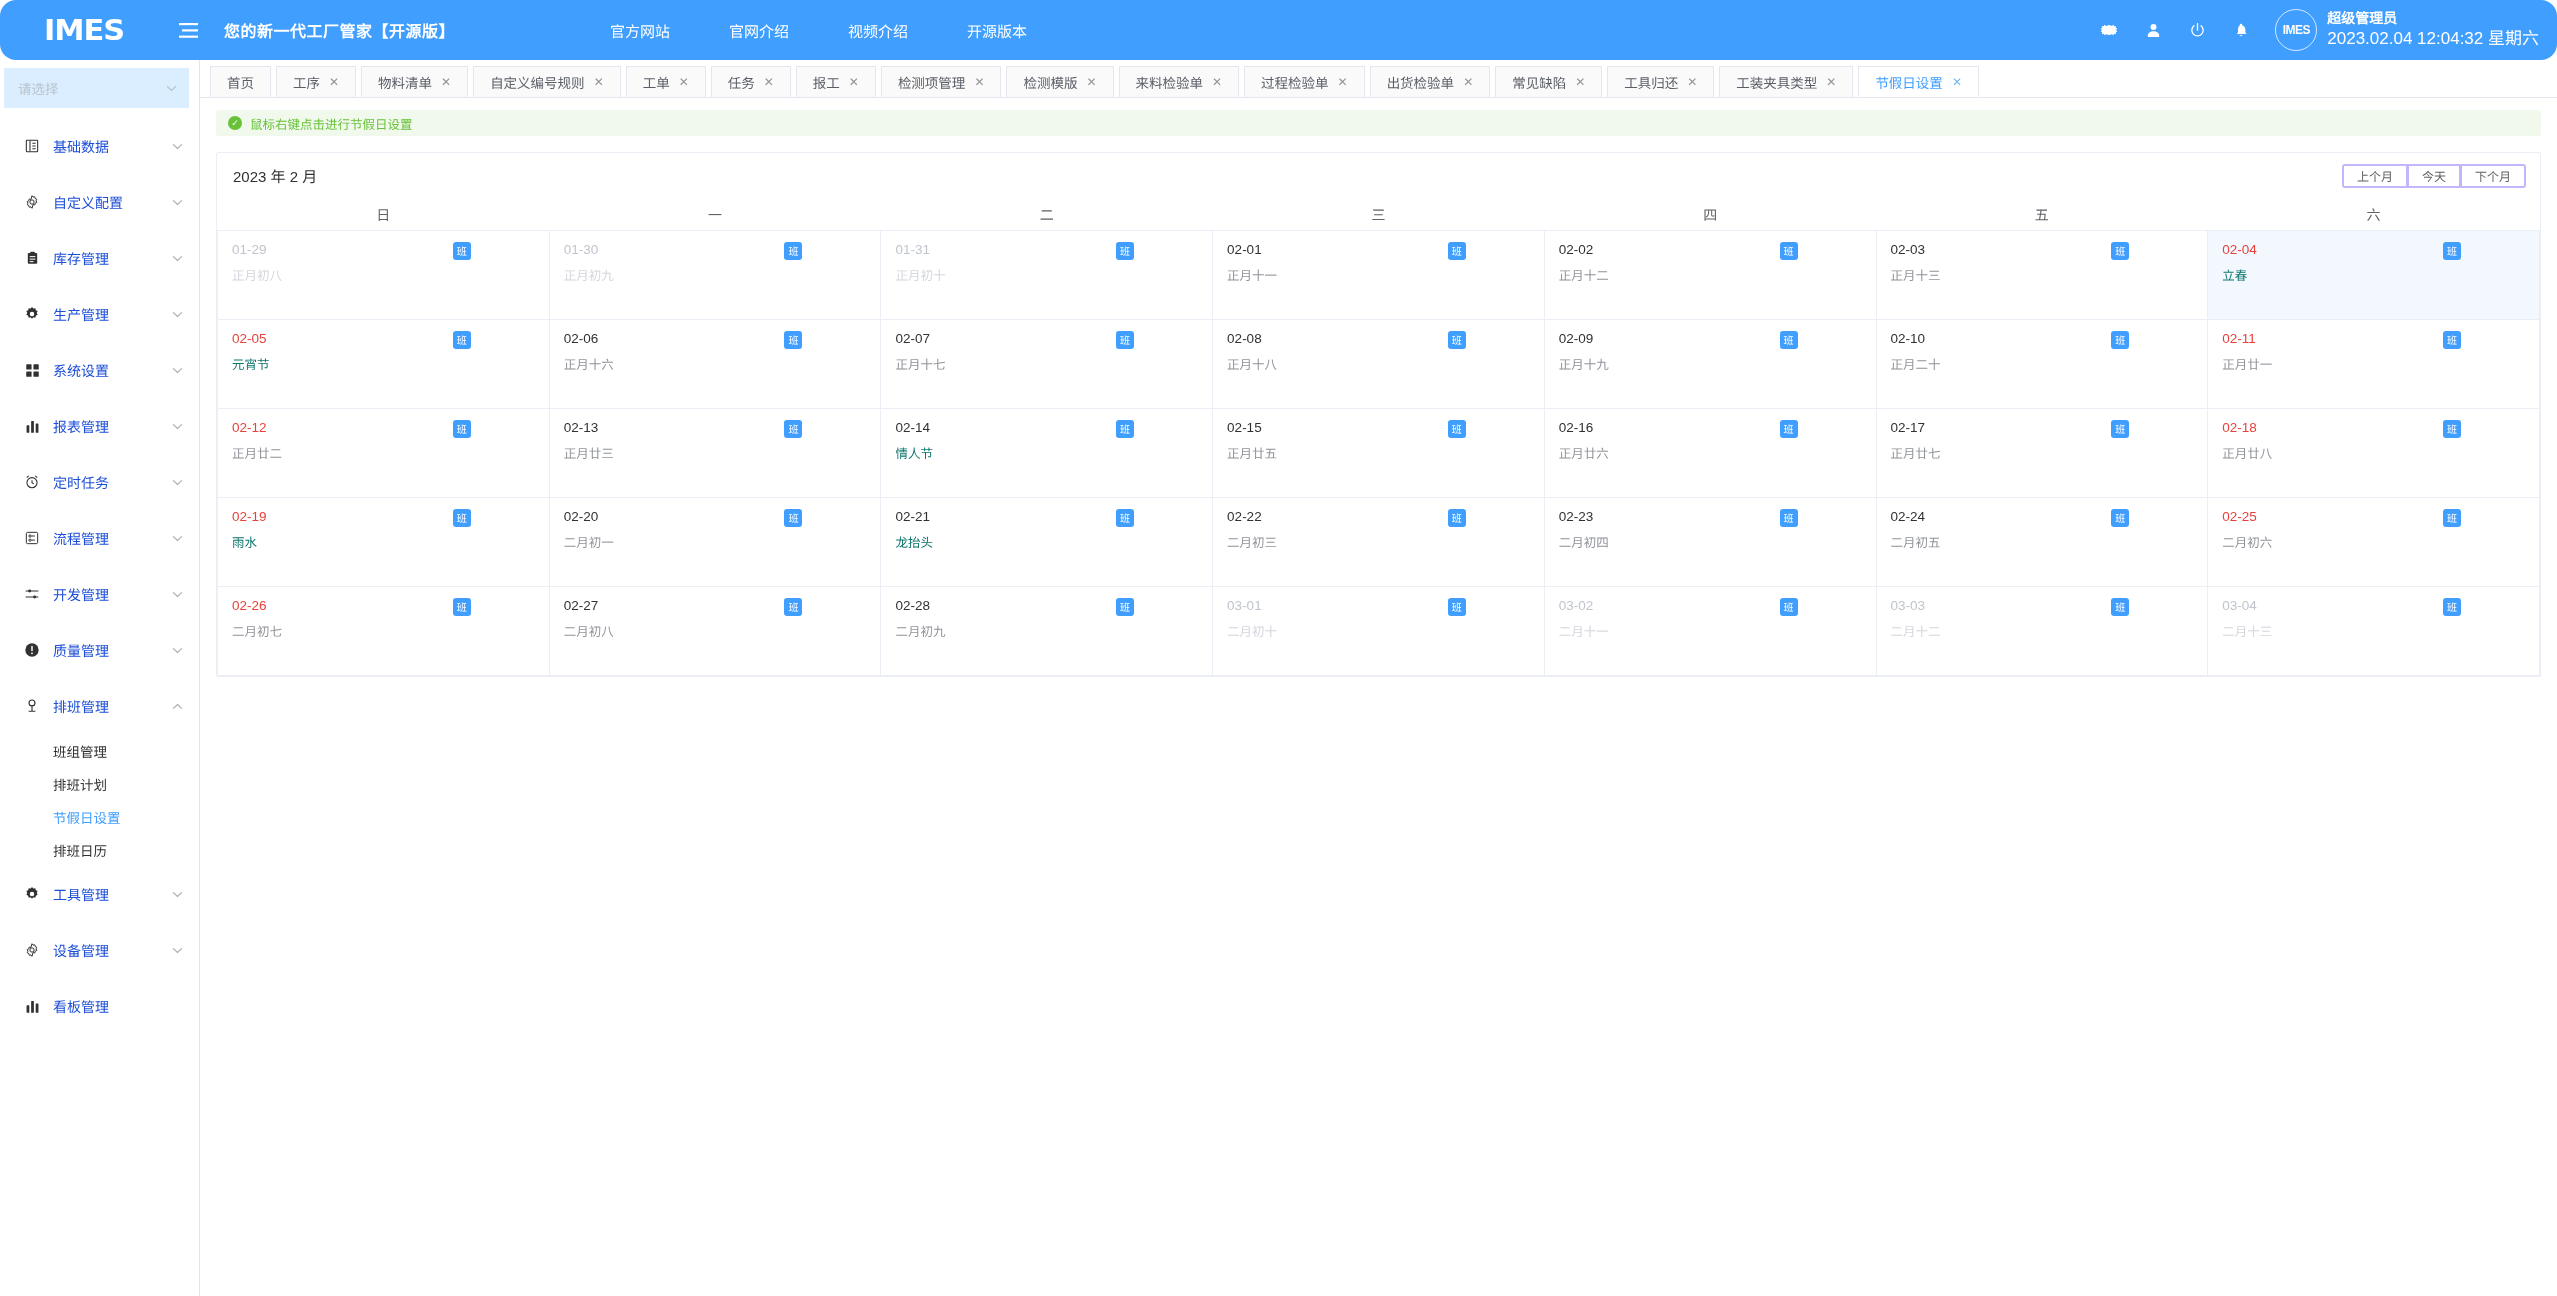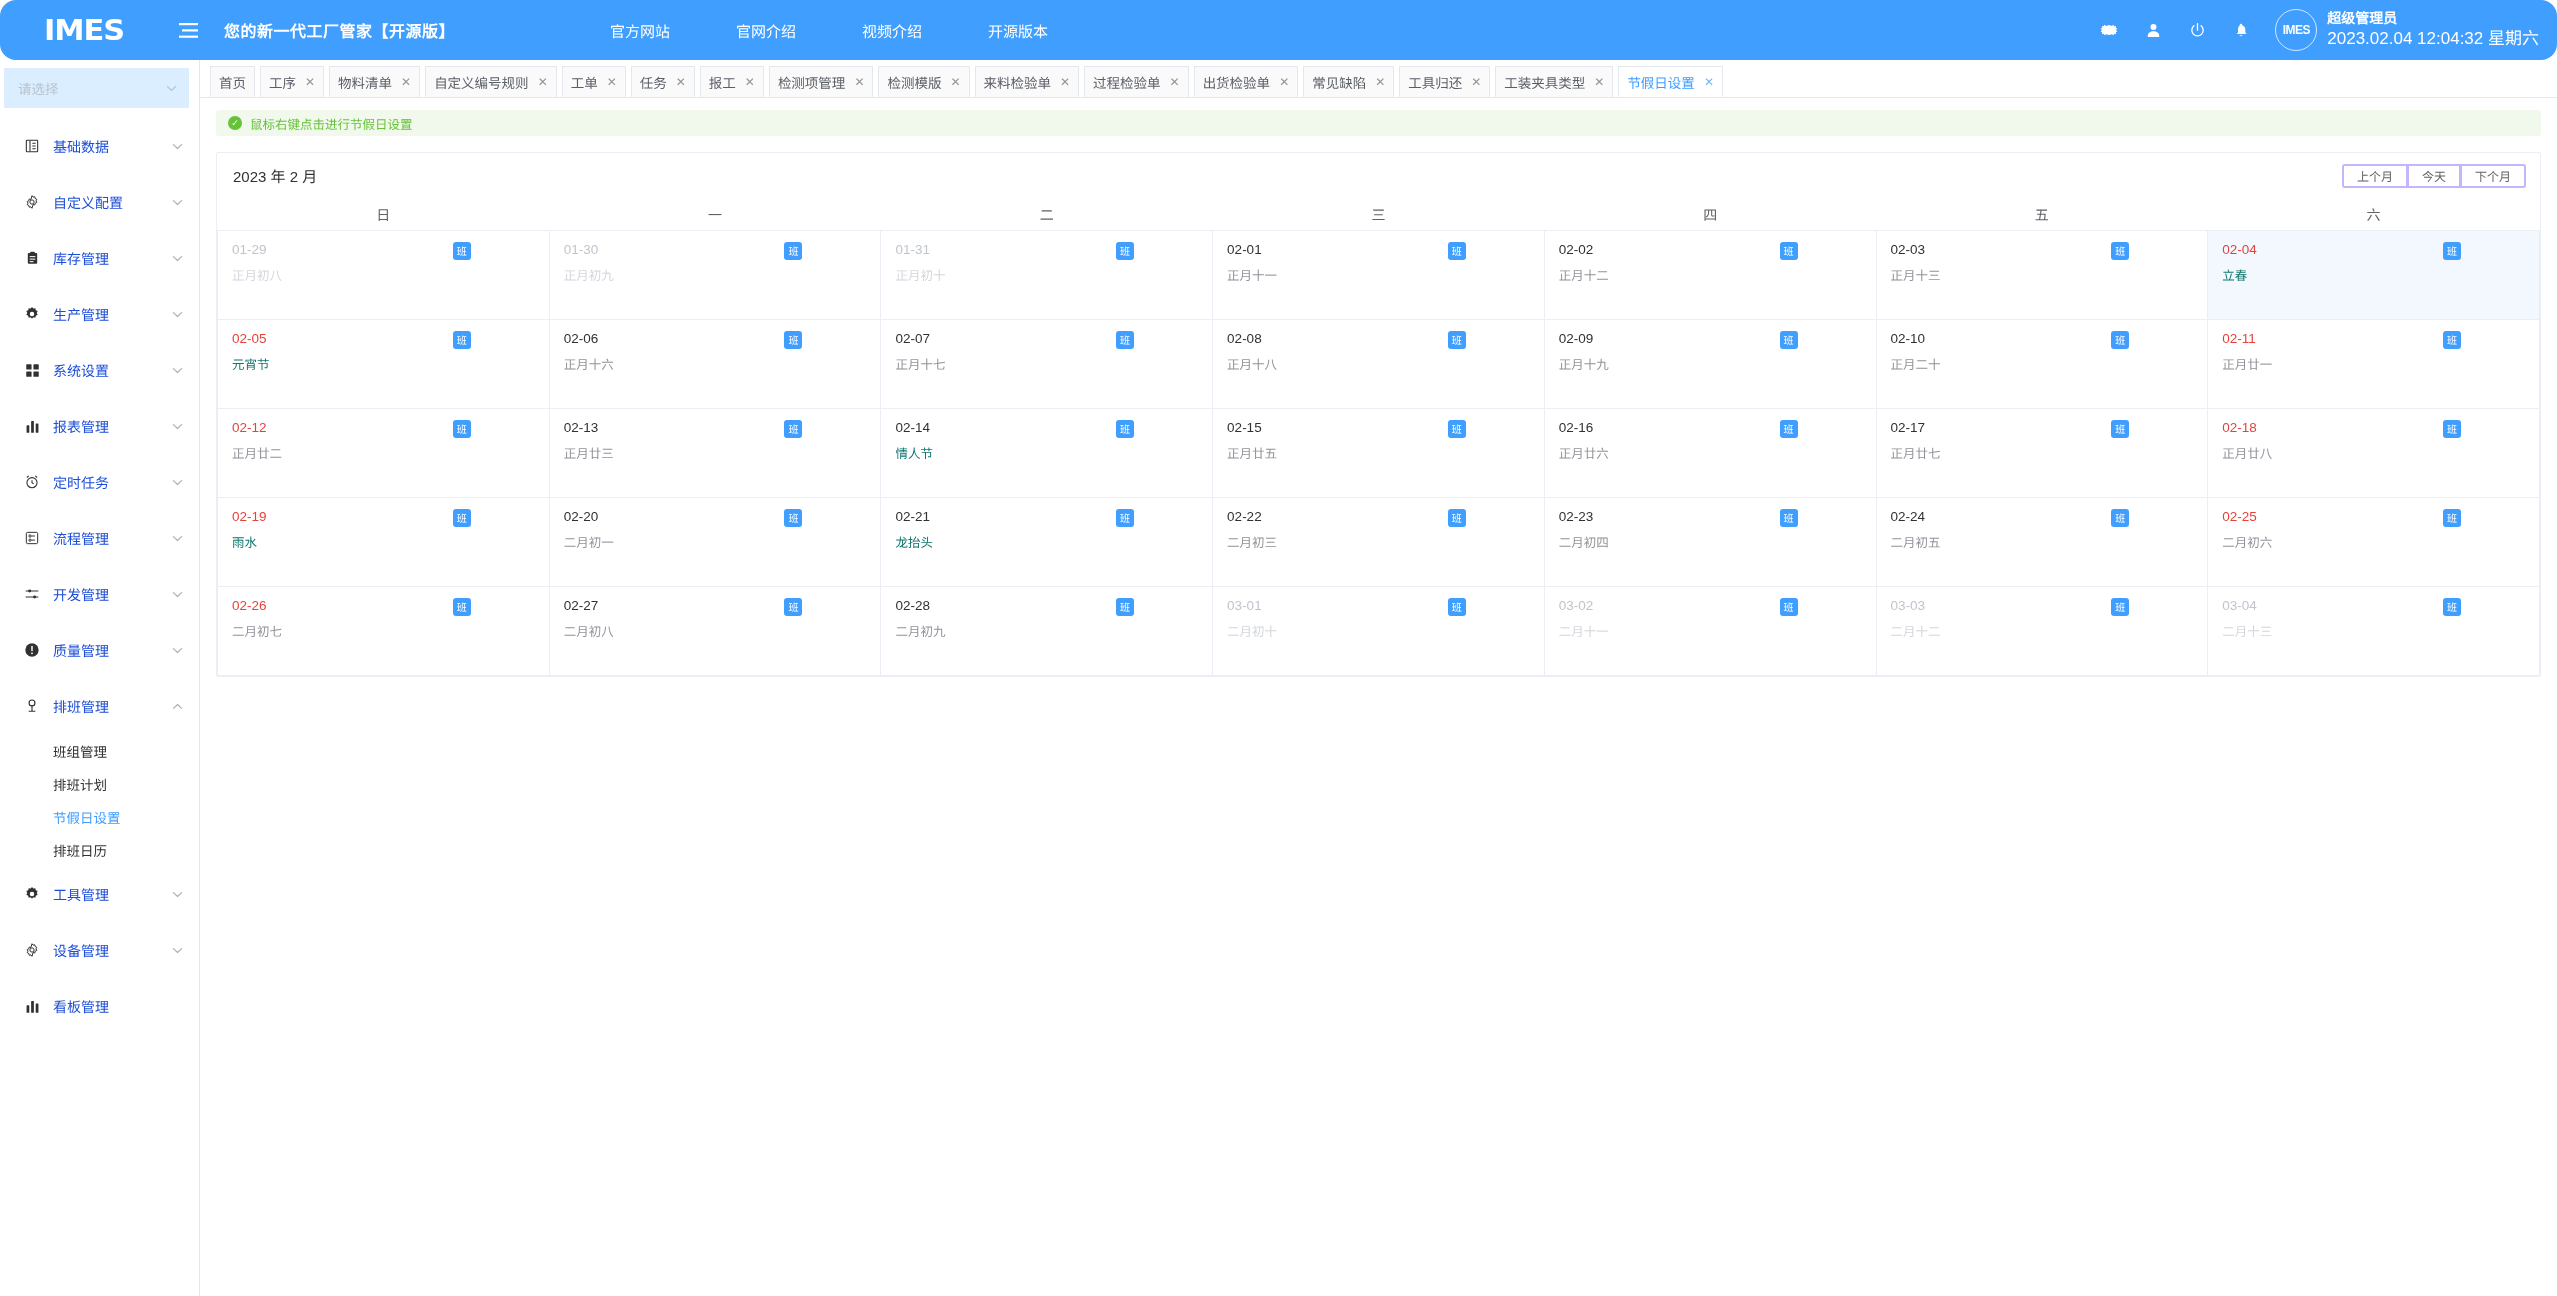--- a/index.html
+++ b/index.html
@@ -36,21 +36,21 @@
   }
   .hamburger {
     width: 40px; height: 60px; display:flex; align-items:center; justify-content:center;
     cursor: pointer;
   }
   .hamburger svg { display:block; }
   .slogan {
     font-size: 16px; margin-left: 16px; font-weight: 700;
     white-space: nowrap; letter-spacing: .5px;
   }
-  .topnav { display: flex; align-items: center; margin-left: 130px; gap: 16px; }
+  .topnav { display: flex; align-items: center; margin-left: 130px; gap: 9px; }
   .topnav a {
     color: #fff; font-size: 15px; text-decoration: none;
     padding: 0 25px; white-space: nowrap; cursor: pointer;
   }
   .top-right {
     position: absolute; right: 18px; top: 0; height: 60px;
     display: flex; align-items: center; gap: 0;
   }
   .top-icon {
     width: 44px; height: 60px; display: flex; align-items: center; justify-content: center;
@@ -115,21 +115,21 @@
   }
   .tabbar {
     height: 38px; background: #fff;
     display: flex; align-items: flex-end;
     border-bottom: 1px solid #e4e7ed;
     padding-left: 10px;
     overflow: hidden;
   }
   .tab {
     height: 31px; display: flex; align-items: center;
-    padding: 0 8px; margin-right: 5px;
+    padding: 0 16px; margin-right: 5px;
     border: 1px solid #e4e7ed; border-bottom: none;
     background: #fafafa; color: #5a5e66; font-size: 13.5px;
     white-space: nowrap; cursor: pointer;
     border-radius: 1px;
   }
   .tab.active { background: #fff; color: #409EFF; }
   .tab .tab-x {
     margin-left: 9px; font-size: 12px; color: #909399;
     line-height: 1; cursor: pointer;
   }

